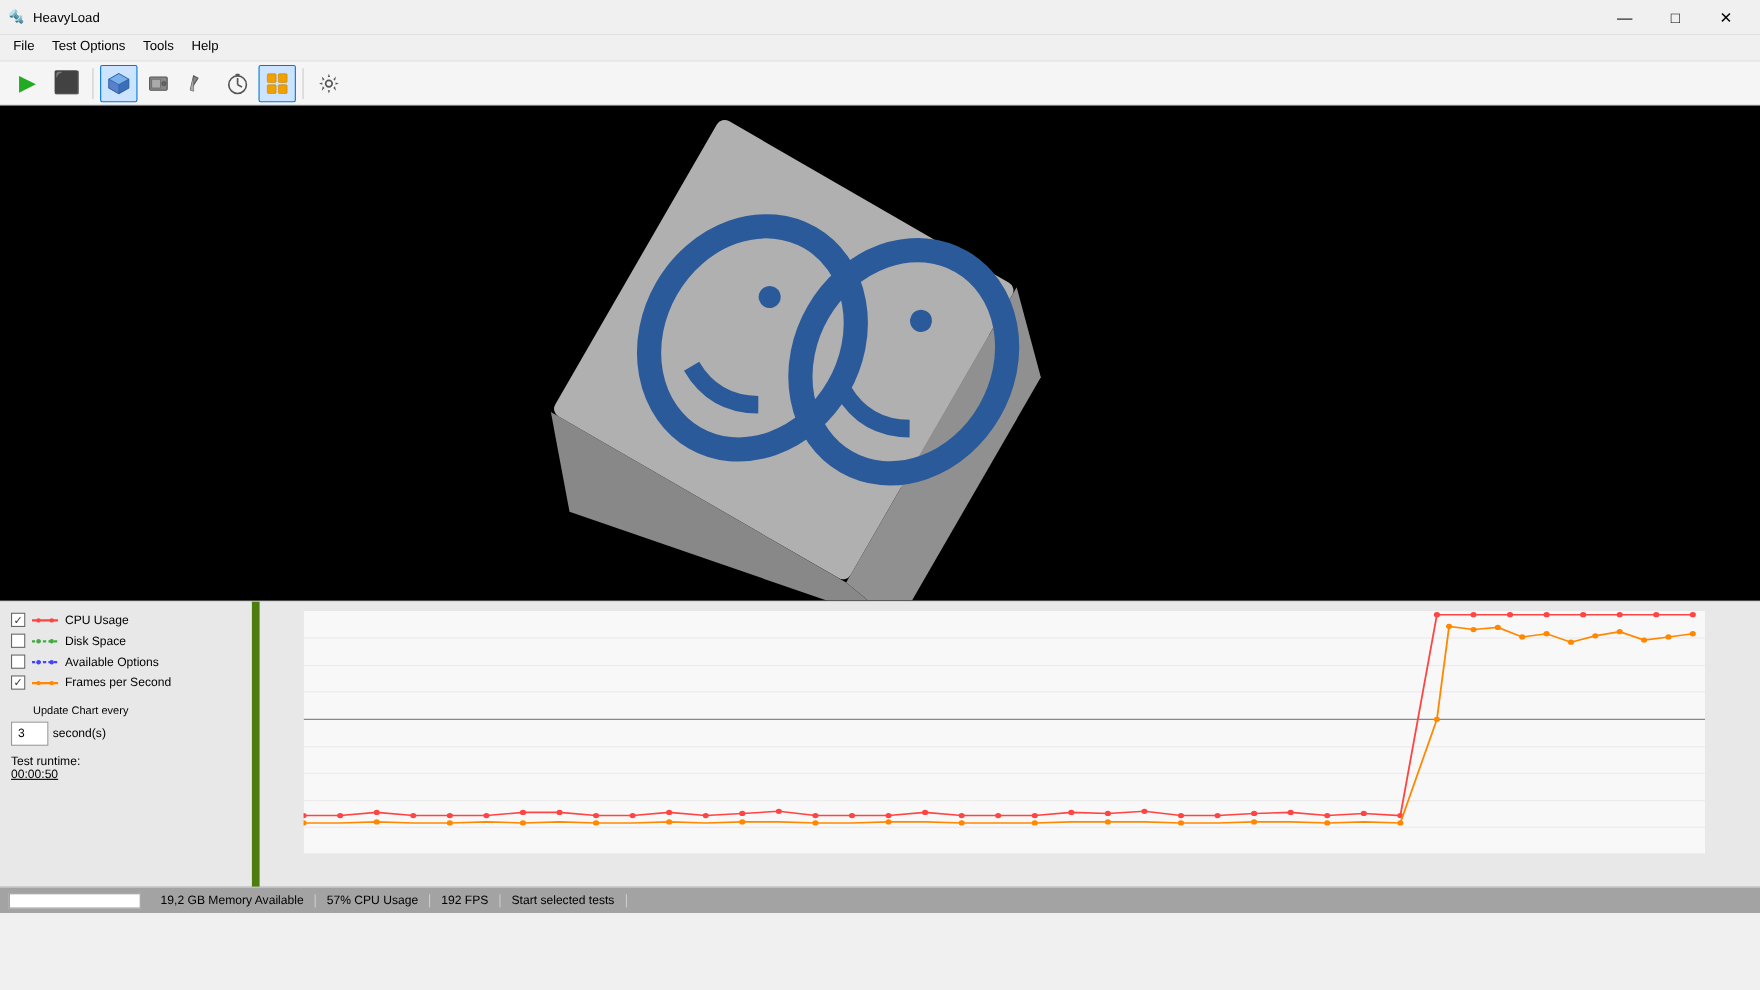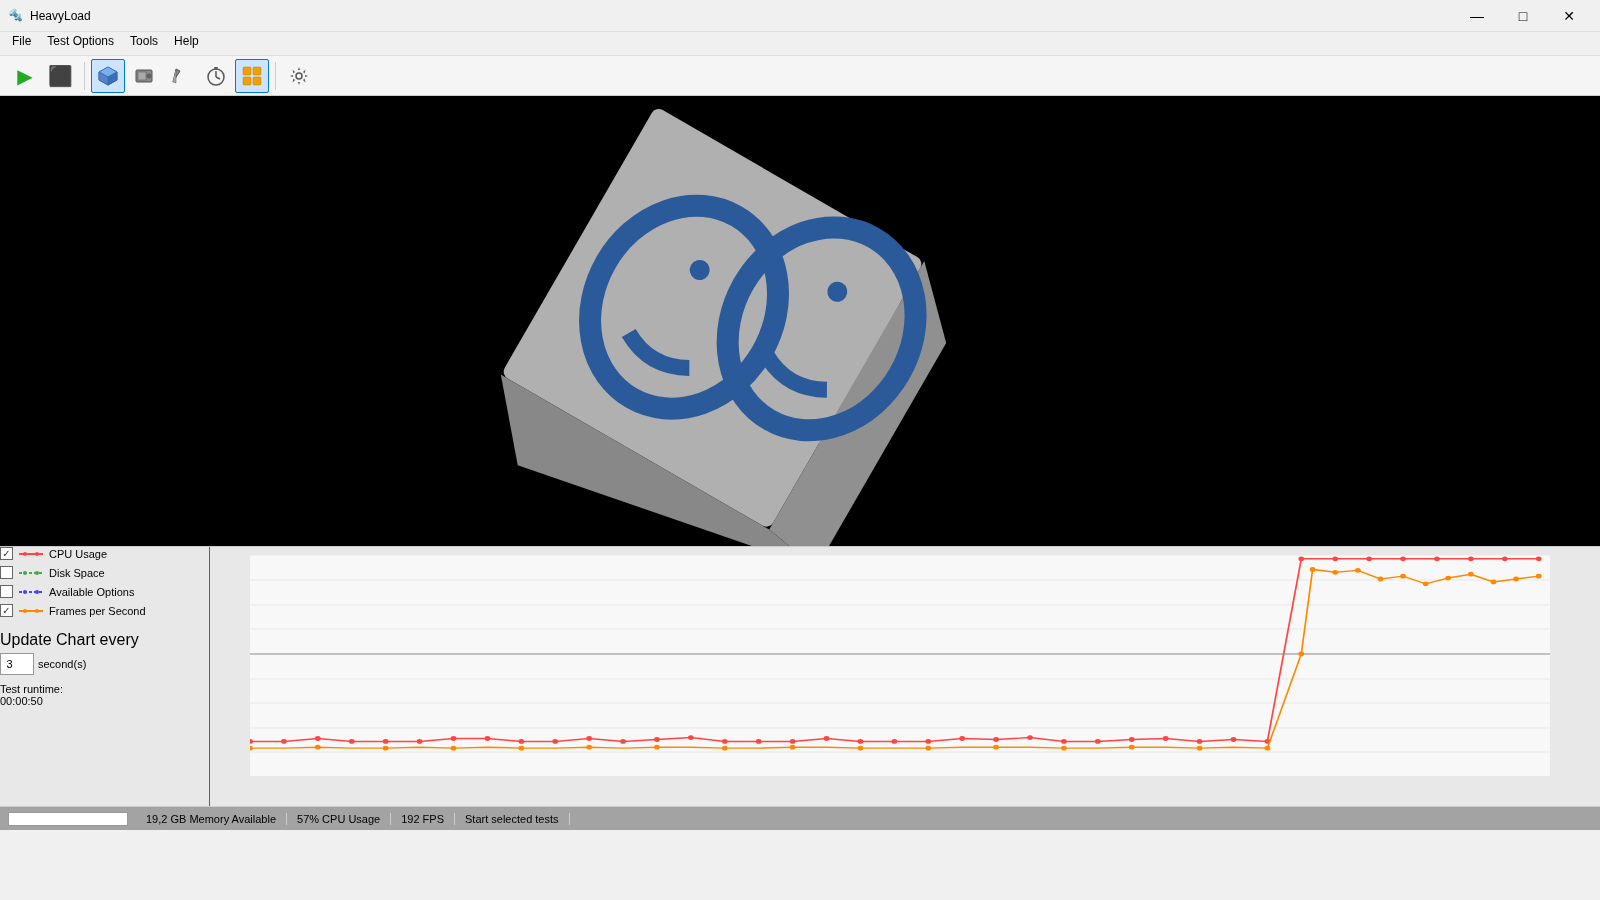--- a/index.html
+++ b/index.html
@@ -52,46 +52,46 @@
     #viewport canvas, #viewport svg { position: absolute; }
 
     
     #bottom-panel {
       display: flex; height: 260px; background: #e8e8e8;
       border-top: 1px solid #ccc;
     }
 
     
     #legend-panel {
-      width: 210px; flex-shrink: 0;
-      border-right: 1px solid #4d7c0f;
+      width: 236px; padding: 10px; flex-shrink: 0;
+      border-right: 7px solid #4d7c0f;
     }
     .legend-item {
       display: flex; align-items: center; gap: 6px; margin-bottom: 6px;
     }
     .legend-checkbox {
       width: 13px; height: 13px; border: 1px solid #666;
       display: flex; align-items: center; justify-content: center;
       background: white; flex-shrink: 0;
     }
     .legend-checkbox.checked::after {
       content: '✓'; font-size: 10px; color: #333;
     }
     .legend-label { font-size: 11px; }
 
     .update-section { margin-top: 14px; }
-    .update-label { font-size: 16px; margin-bottom: 4px; }
+    .update-label { font-size: 10px; margin-bottom: 4px; margin-left: 20px; }
     .seconds-input {
       display: flex; align-items: center; gap: 4px; margin-bottom: 4px;
     }
     .seconds-input input {
       width: 32px; height: 20px; border: 1px solid #999; text-align: center; font-size: 11px;
     }
     .runtime-label { font-size: 11px; margin-top: 8px; }
-    .runtime-value { font-size: 11px; }
+    .runtime-value { font-size: 11px; text-decoration: underline; }
 
     
     #chart-area {
       flex: 1; position: relative; padding: 8px 50px 30px 40px;
     }
     #chart-svg {
       width: 100%; height: 100%;
     }
 
     

